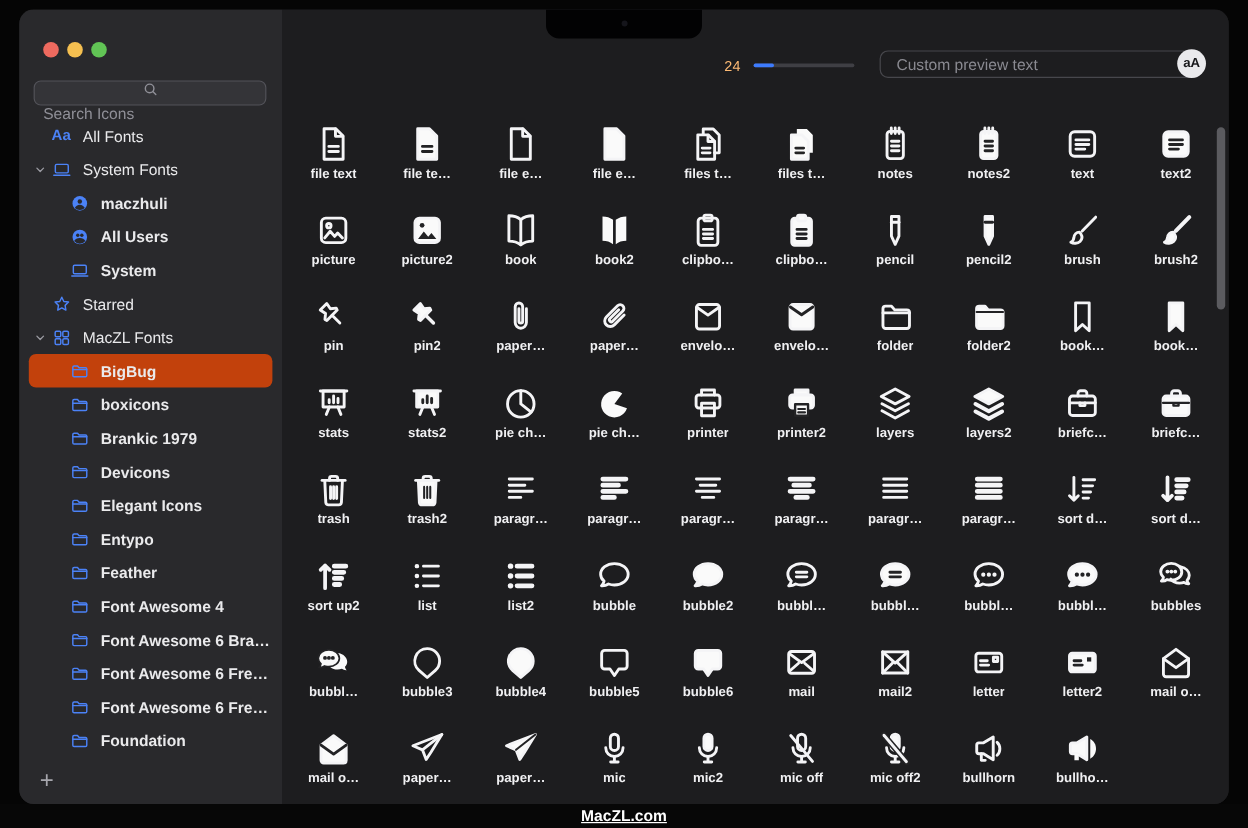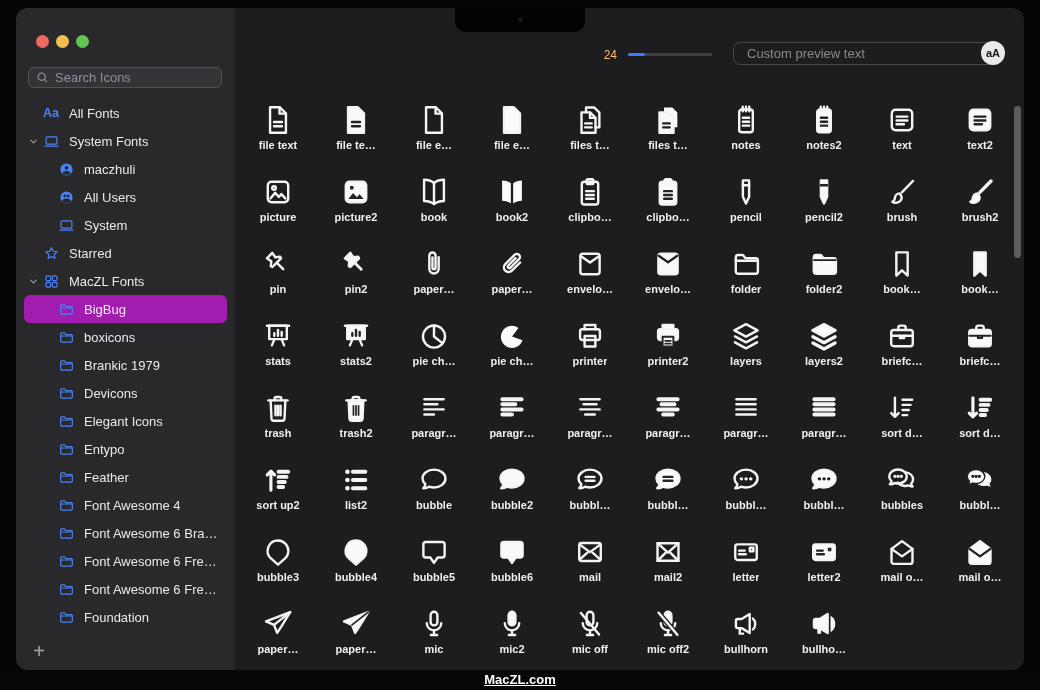--- a/index.html
+++ b/index.html
@@ -12,30 +12,30 @@
   .notch { position:absolute; left:439px; top:0; width:130px; height:24px;
     background:#020203; border-radius:0 0 11px 11px; z-index:40; }
   .camera { position:absolute; left:50%; top:9px; width:5px; height:5px; margin-left:-2px;
     border-radius:50%; background:#15151b; }
 
   
   .sidebar { width:219px; height:100%; background:#29292c; flex:none; position:relative; z-index:5; }
   .lights { display:flex; gap:7px; padding:27px 0 0 20px; }
   .tl { width:13px; height:13px; border-radius:50%; }
   .search { display:flex; align-items:center; gap:6px; height:21px; margin:19px 13px 0 12px;
-    background:#343438; border:1px solid #525258; border-radius:6px; padding:0 7px; }
+    background:#343438; border:1px solid #525258; border-radius:6px; padding:0 7px;flex-direction:column; }
   .search svg { flex:none; }
   .search input { background:transparent; border:none; outline:none; width:100%;
     font:13px "Liberation Sans",sans-serif; color:#d6d6da; }
   .search input::placeholder { color:#8f8f97; }
   .slist { margin-top:11px; }
   .srow { height:28px; display:flex; align-items:center; margin:0 8px; padding-left:4px;
     border-radius:6px; color:#eaeaec; font-size:13px; white-space:nowrap; cursor:default; }
-  .srow.child { padding-left:19px; }
-  .srow.sel { background:#a21caf; }
+  .srow.child { padding-left:19px;font-weight:bold; }
+  .srow.sel { background:#c2410c; }
   .chev { width:15px; flex:none; display:flex; align-items:center; }
   .sic { width:19px; flex:none; display:flex; align-items:center; margin-right:7px; }
   .aa-ic { color:#4b82f7; font-size:12.5px; font-weight:bold; }
   .slabel { overflow:hidden; text-overflow:ellipsis; }
   .plus { position:absolute; left:12px; bottom:8px; font-size:20px; color:#a6a6ad;
     width:22px; height:22px; line-height:22px; text-align:center; }
 
   
   .main { flex:1; position:relative; background:#1d1d1f; }
   .size-value { position:absolute; left:352px; top:40px; width:30px; text-align:right;
@@ -921,20 +921,31 @@
                 <path d="M12.4 6.2h6.8M12.4 9.8h5.6M12.4 13.4h4.4M12.4 17h3.2" stroke-width="2.8"></path>
               </g>
             </svg>
           </span>
           <div class="lbl">sort up2</div>
         </div>
         <div class="cell">
           <span class="ic">
             <svg viewBox="0 0 24 24" width="34" height="34">
               <g fill="none" stroke="#f4f4f6" stroke-width="1.7" stroke-linecap="round" stroke-linejoin="round">
+                <path d="M5.9 6.2h.1M5.9 12h.1M5.9 17.8h.1" stroke-width="2.6"></path>
+                <path d="M9.8 6.2h8.8M9.8 12h8.8M9.8 17.8h8.8"></path>
+              </g>
+            </svg>
+          </span>
+          <div class="lbl">list</div>
+        </div>
+        <div class="cell">
+          <span class="ic">
+            <svg viewBox="0 0 24 24" width="34" height="34">
+              <g fill="none" stroke="#f4f4f6" stroke-width="1.7" stroke-linecap="round" stroke-linejoin="round">
                 <path d="M5.9 6.2h.1M5.9 12h.1M5.9 17.8h.1" stroke-width="3.2"></path>
                 <path d="M9.8 6.2h8.8M9.8 12h8.8M9.8 17.8h8.8" stroke-width="2.8"></path>
               </g>
             </svg>
           </span>
           <div class="lbl">list2</div>
         </div>
         <div class="cell">
           <span class="ic">
             <svg viewBox="0 0 24 24" width="34" height="34">

